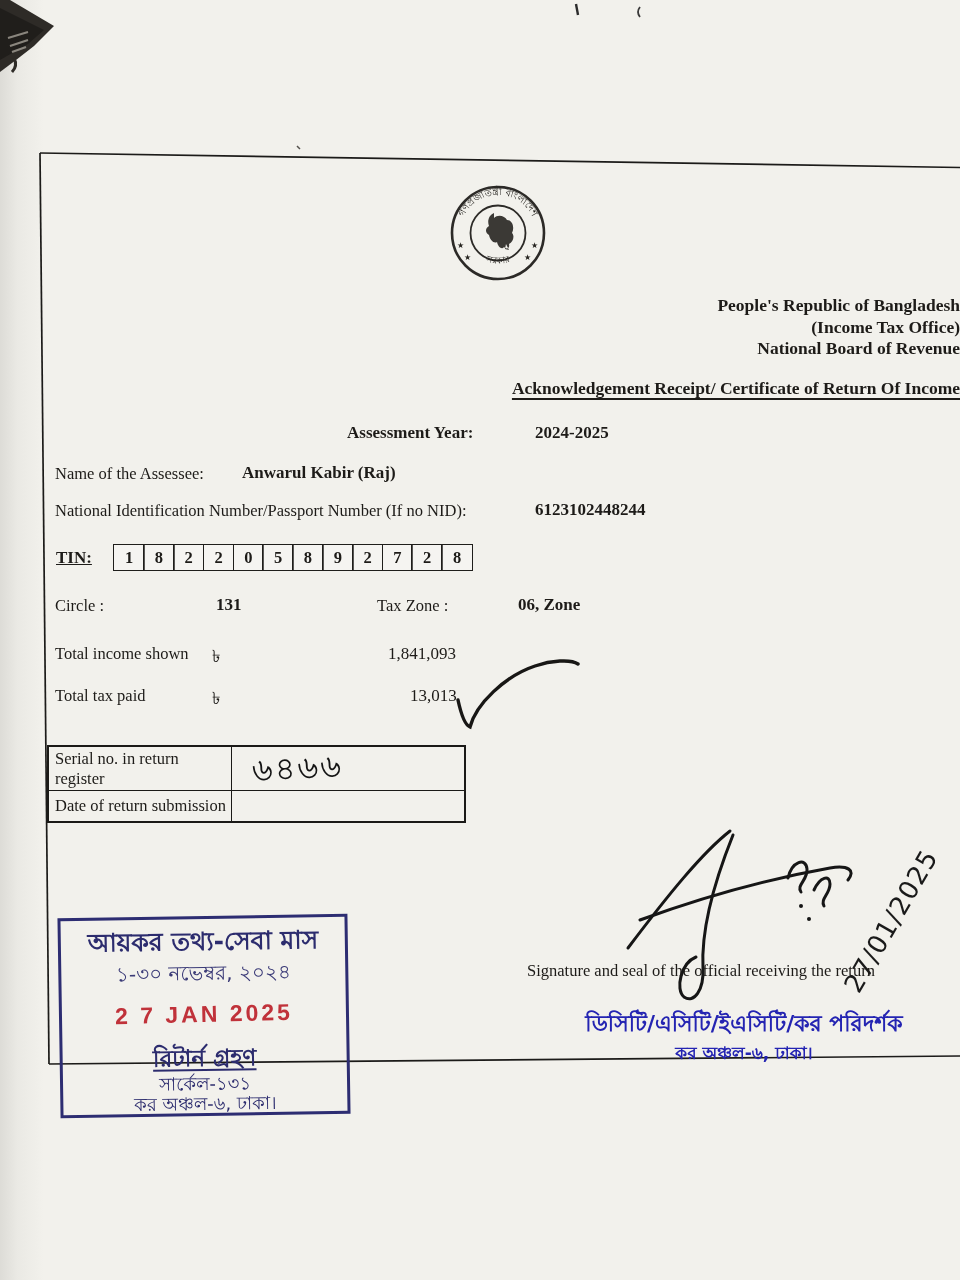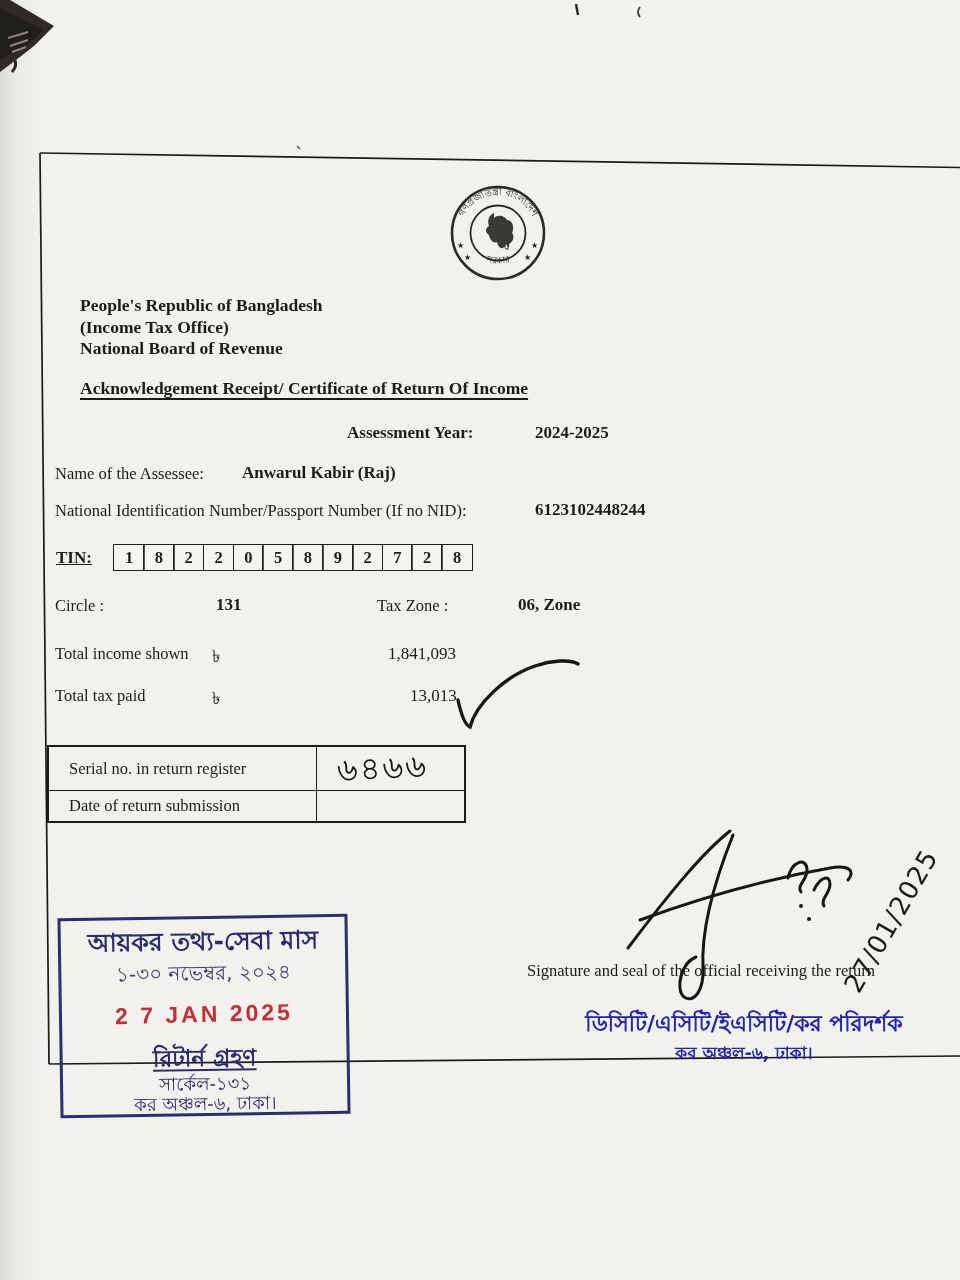--- a/index.html
+++ b/index.html
@@ -8,39 +8,39 @@
     background:#f2f1ec;
     font-family:"Liberation Serif", serif;
     color:#1d1b18;
   }
   .abs{position:absolute;}
   
   .left-shade{left:0;top:0;width:44px;height:1280px;
     background:linear-gradient(to right,#d9d8d3 0%,#e9e8e3 40%,rgba(242,241,236,0) 100%);
     opacity:.85;}
   
-  .center-block{left:80px;width:868px;text-align:left;}
+  .center-block{left:92px;width:868px;text-align:right;}
   .hdr-line{font-weight:bold;font-size:17.5px;line-height:21.5px;}
   .doc-title{font-weight:bold;font-size:17.5px;text-decoration:underline;
     text-underline-offset:4px;text-decoration-thickness:1.6px;}
   
   .lbl{font-size:16.5px;white-space:nowrap;}
   .val-b{font-size:17px;font-weight:bold;white-space:nowrap;}
   .val-r{font-size:17px;white-space:nowrap;}
   
   .tin-grid{display:flex;}
   .tin-cell{width:29.5px;height:25px;border:1.7px solid #1f1e1b;margin-left:-1.7px;
     display:flex;align-items:center;justify-content:center;
     font-weight:bold;font-size:16.5px;background:rgba(255,255,255,.25);}
   
   .reg-table{left:47px;top:745px;width:415px;border:2.2px solid #1b1a17;}
   .reg-row{display:flex;}
   .reg-row + .reg-row{border-top:1.8px solid #1b1a17;}
-  .reg-label{width:268px;border-right:1.8px solid #1b1a17;display:flex;align-items:center;
-    padding-left:20px;font-size:16.5px;box-sizing:border-box;}
+  .reg-label{width:183px;border-right:1.8px solid #1b1a17;display:flex;align-items:center;
+    padding-left:6px;font-size:16.5px;box-sizing:border-box;}
   .reg-value{flex:1;position:relative;}
   .r1{height:43px;} .r2{height:45px;} .r3{height:30px;}
   .hand-serial{position:absolute;left:20px;top:-4px;font-size:32px;color:#141414;
     font-family:"DejaVu Sans", sans-serif;transform:rotate(-3deg);letter-spacing:2px;}
   
   .stamp{left:59px;top:916px;width:284px;height:194px;border:3.5px solid #2d2d72;
     transform:rotate(-0.9deg);text-align:center;color:#2c2c6e;
     font-family:"DejaVu Sans", sans-serif;}
   .stamp .s1{position:absolute;left:0;right:0;top:3px;font-size:25px;font-weight:bold;}
   .stamp .s2{position:absolute;left:0;right:0;top:39px;font-size:20px;opacity:.92;}

